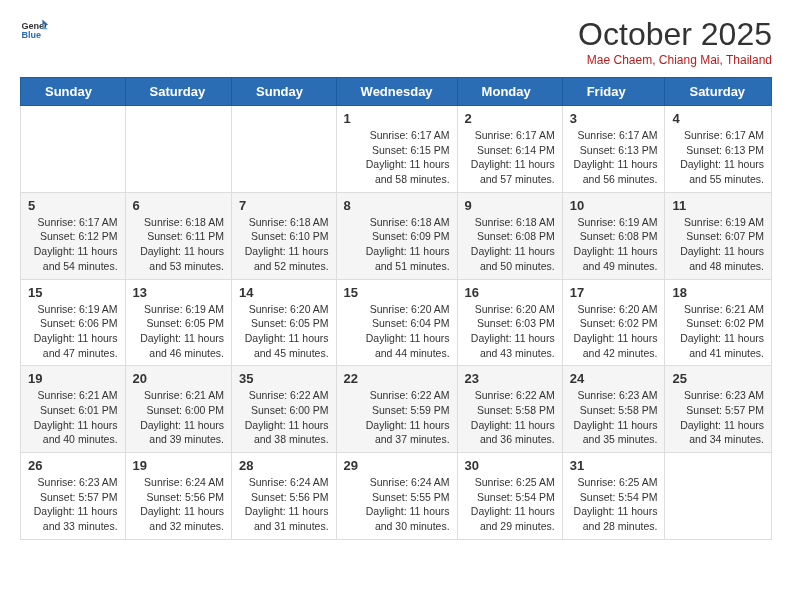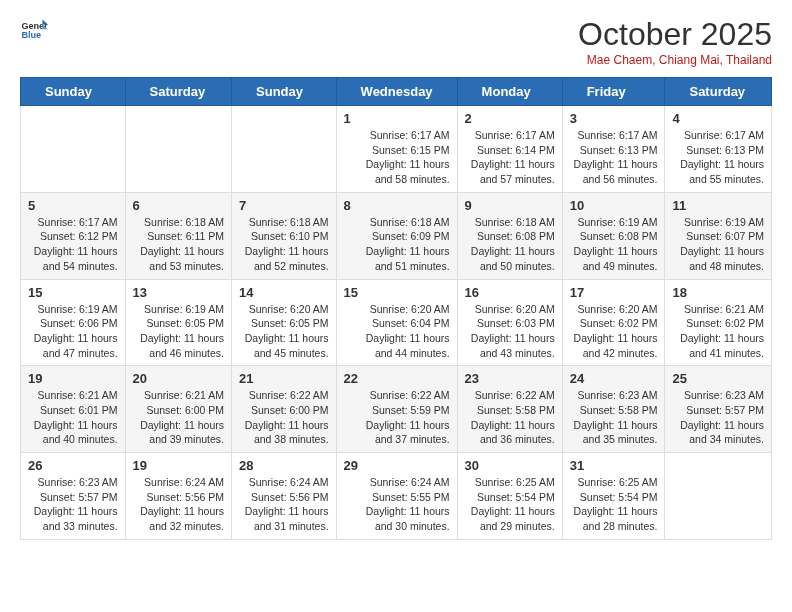--- a/index.html
+++ b/index.html
@@ -254,21 +254,21 @@
 and 40 minutes.</div>
         </td>
         <td>
           <div class="day-number">20</div>
           <div class="day-info" style="white-space: pre-line;">Sunrise: 6:21 AM
 Sunset: 6:00 PM
 Daylight: 11 hours
 and 39 minutes.</div>
         </td>
         <td>
-          <div class="day-number">21</div>
+          <div class="day-number">35</div>
           <div class="day-info" style="white-space: pre-line;">Sunrise: 6:22 AM
 Sunset: 6:00 PM
 Daylight: 11 hours
 and 38 minutes.</div>
         </td>
         <td>
           <div class="day-number">22</div>
           <div class="day-info" style="white-space: pre-line;">Sunrise: 6:22 AM
 Sunset: 5:59 PM
 Daylight: 11 hours

